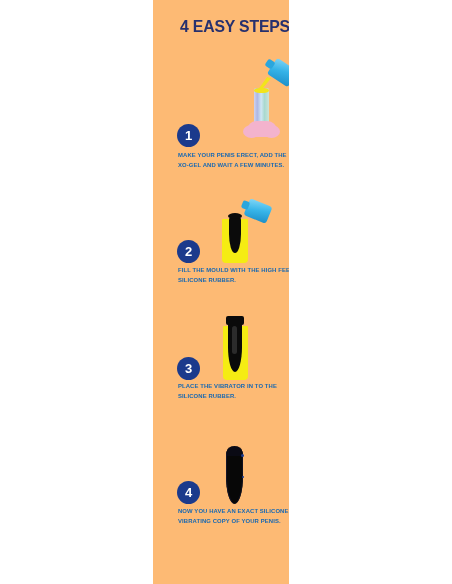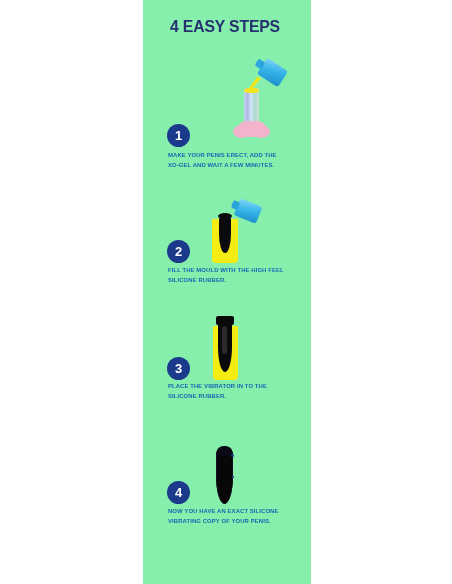--- a/index.html
+++ b/index.html
@@ -6,22 +6,22 @@
   body{
     width:452px;height:584px;
     background:#ffffff;
     font-family:"Liberation Sans", sans-serif;
     overflow:hidden;
   }
   .canvas{position:relative;width:452px;height:584px;background:#ffffff;}
 
   
   .panel{
-    position:absolute;left:143px;top:0;width:168px;height:584px;
-    background:#86efac;overflow:hidden;
+    position:absolute;left:153px;top:0;width:136px;height:584px;
+    background:#fdba74;overflow:hidden;
   }
 
   
   .title{
     position:absolute;left:0;top:17px;width:164px;
     text-align:center;
     color:#26306e;
     font-family:"Liberation Sans", sans-serif;
     font-size:17px;font-weight:bold;
     letter-spacing:-0.2px;

